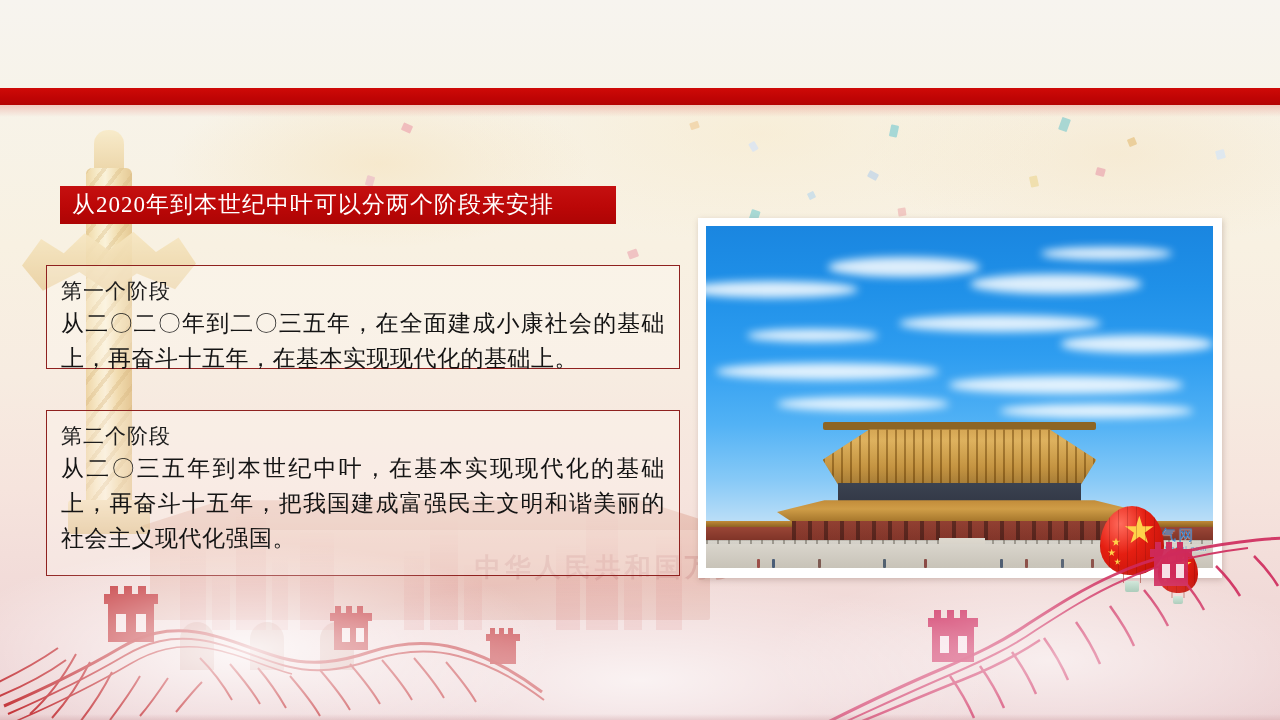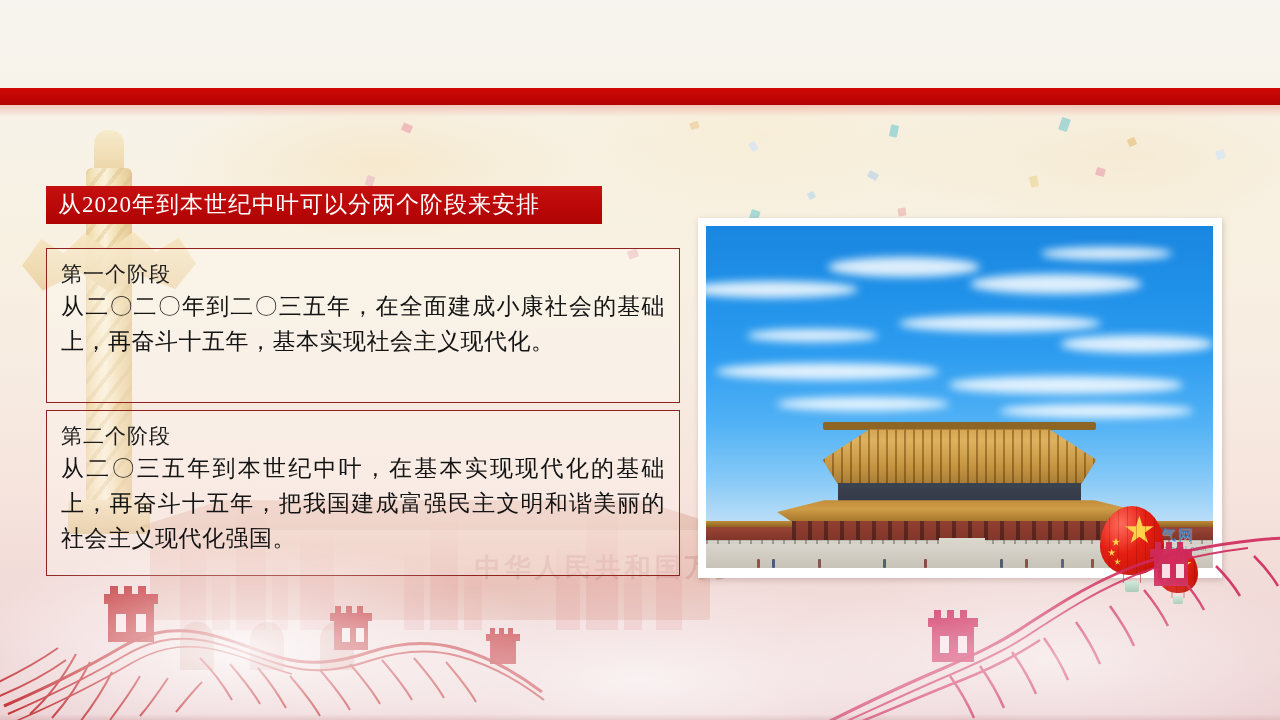--- a/index.html
+++ b/index.html
@@ -194,21 +194,21 @@
     font-family: "Liberation Serif", "DejaVu Serif", serif;
     white-space: nowrap;
     text-shadow: 0 1px 0 rgba(255,255,255,0.6);
   }
 
   
   .emblem { position:absolute; right: 48px; top: 10px; width: 76px; height: 70px; }
 
   
   .banner {
-    position: absolute; left: 46px; top: 186px;
+    position: absolute; left: 60px; top: 186px;
     min-width: 556px; height: 38px;
     background: linear-gradient(180deg,#c51010 0%, #bb0707 55%, #ad0404 100%);
     color: #ffffff;
     font-size: 23px;
     line-height: 38px;
     padding: 0 12px;
     letter-spacing: 1px;
     box-sizing: border-box;
     white-space: nowrap;
     font-family: "Liberation Serif", "DejaVu Serif", serif;
@@ -216,21 +216,21 @@
 
   .stage-box {
     position: absolute;
     left: 46px;
     width: 634px;
     border: 1px solid #8f211f;
     background: rgba(255,252,246,0.30);
     box-sizing: border-box;
     padding: 10px 14px 12px 14px;
   }
-  #stage-1 { top: 248px; height: 155px; }
+  #stage-1 { top: 265px; height: 104px; }
   #stage-2 { top: 410px; height: 166px; }
 
   .stage-head {
     font-size: 21px;
     line-height: 30px;
     color: #1c1c1c;
     letter-spacing: 1px;
   }
   .stage-body {
     font-size: 23px;
@@ -436,21 +436,21 @@
     <i style="left:1216px;top:150px; width:9px;   height:9px;  background:#dfe8ef; transform:rotate(-14deg);"></i>
   </div>
 
   <div class="header-bar"></div>
   <div class="header-bar-glow"></div>
 
   <div class="banner">从2020年到本世纪中叶可以分两个阶段来安排</div>
 
   <div class="stage-box" id="stage-1">
     <div class="stage-head">第一个阶段</div>
-    <div class="stage-body">从二〇二〇年到二〇三五年，在全面建成小康社会的基础上，再奋斗十五年，基本实现社会主义现代化。</div>
+    <div class="stage-body">从二〇二〇年到二〇三五年，在全面建成小康社会的基础上，再奋斗十五年，在基本实现现代化的基础上。</div>
   </div>
 
   <div class="stage-box" id="stage-2">
     <div class="stage-head">第二个阶段</div>
     <div class="stage-body">从二〇三五年到本世纪中叶，在基本实现现代化的基础上，再奋斗十五年，把我国建成富强民主文明和谐美丽的社会主义现代化强国。</div>
   </div>
 
   <div class="photo-frame">
     <div class="photo">
       <div class="cloud" style="left:-4%;  top:16%; width:34%; height:5%;"></div>

